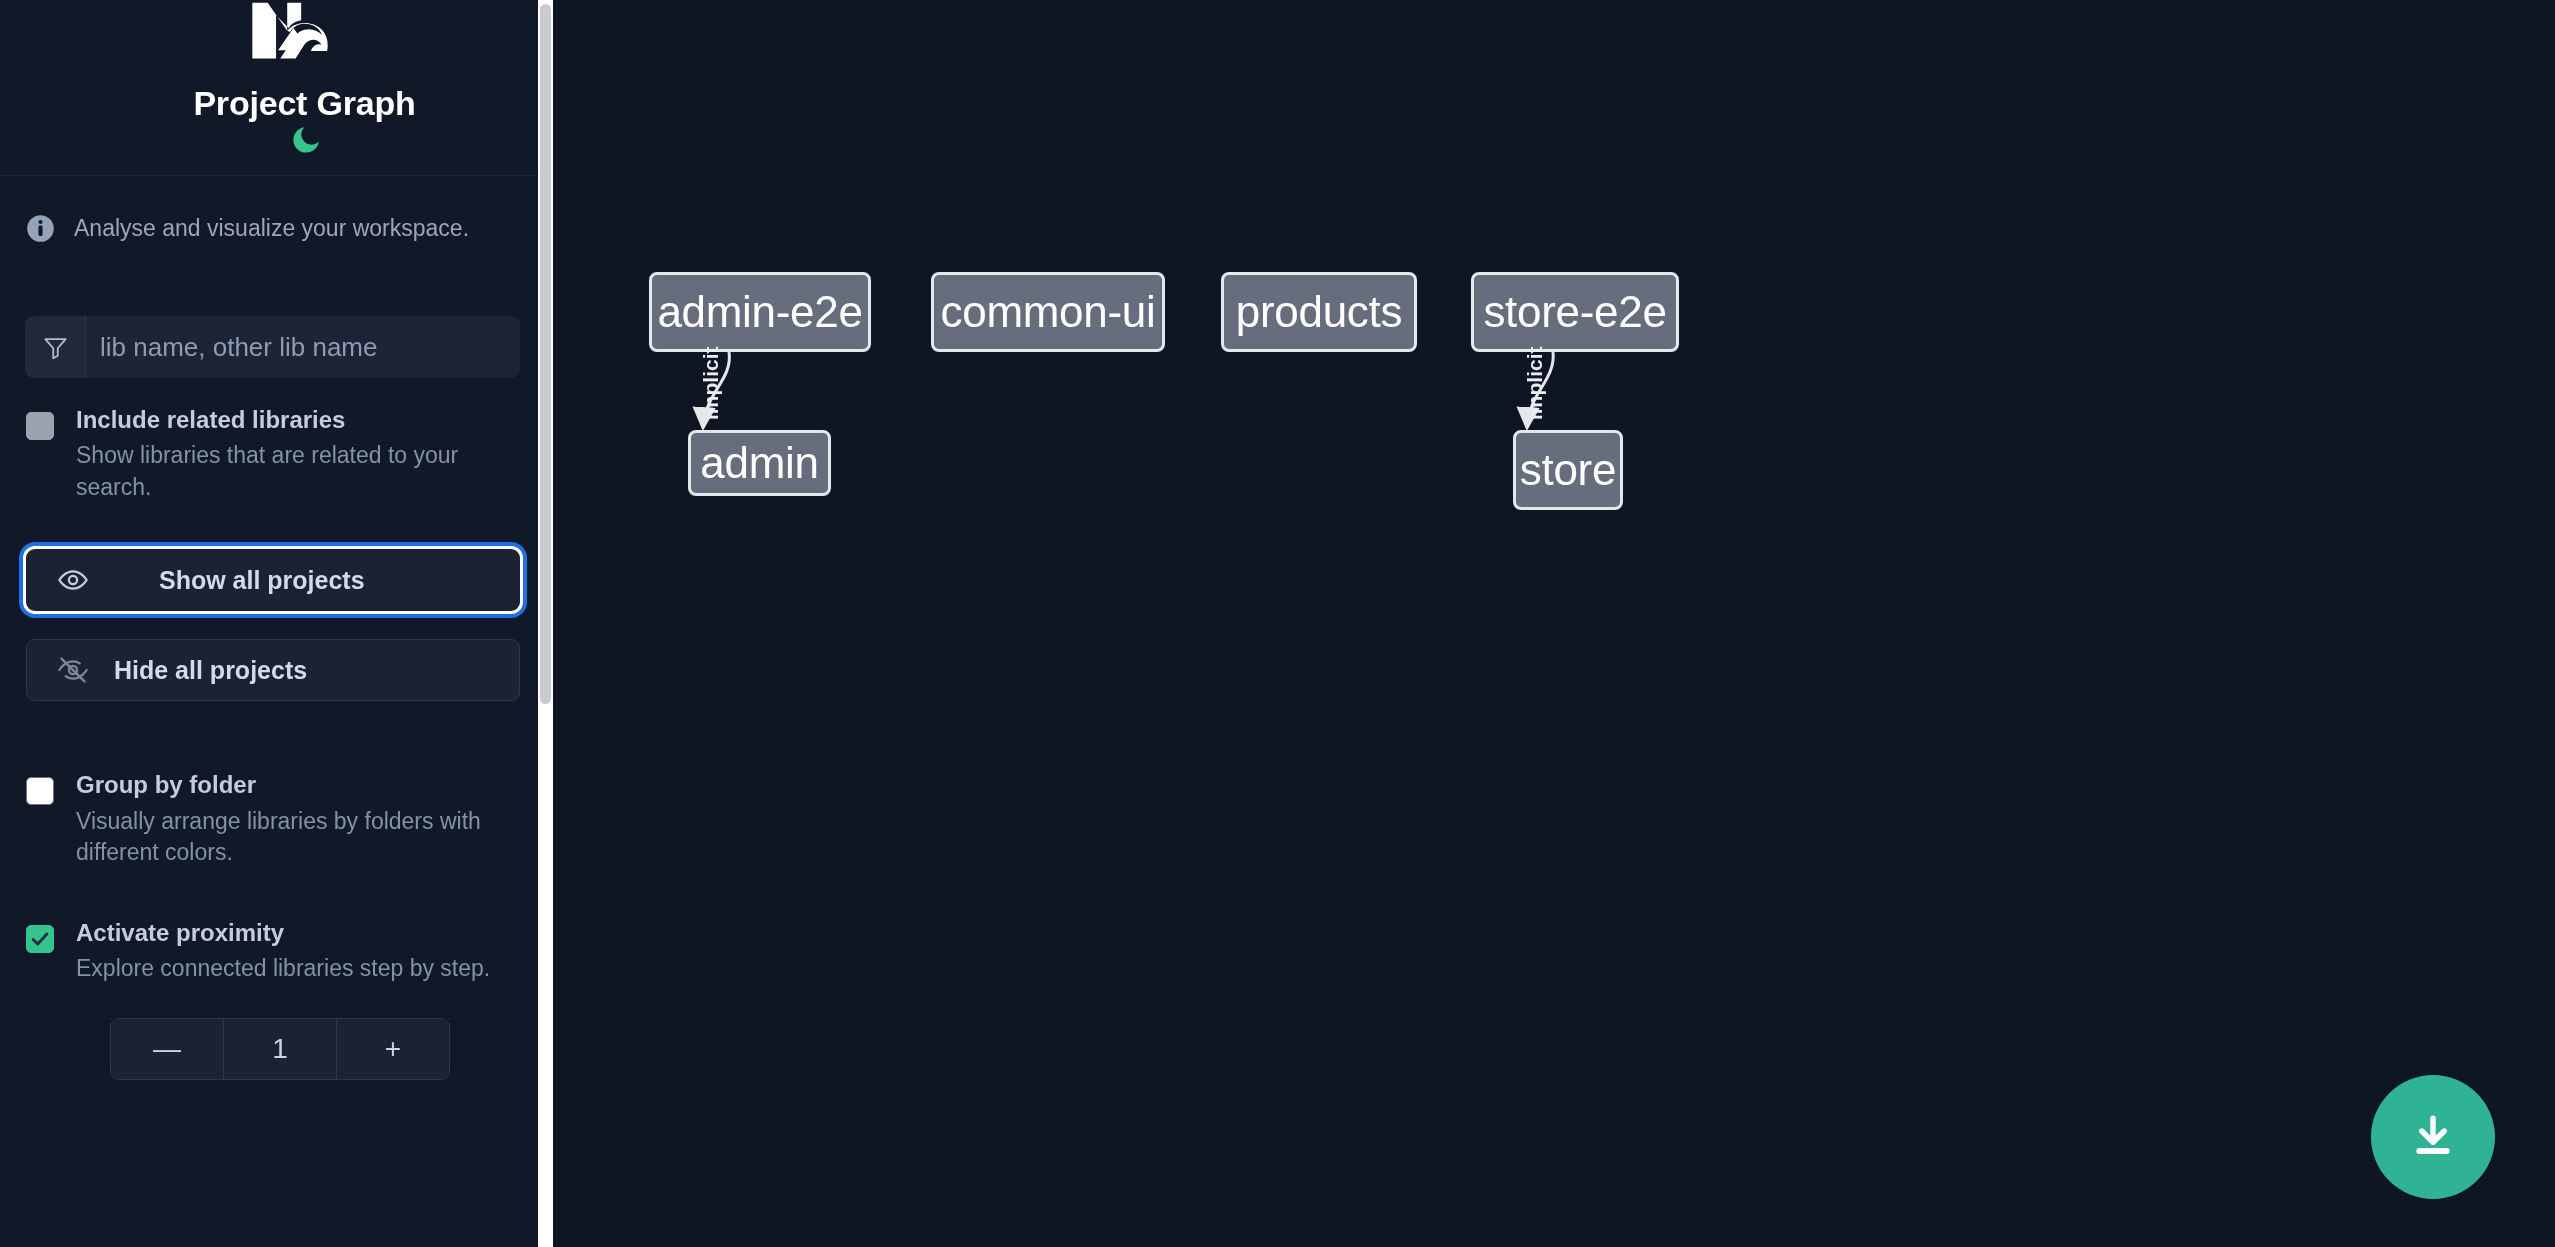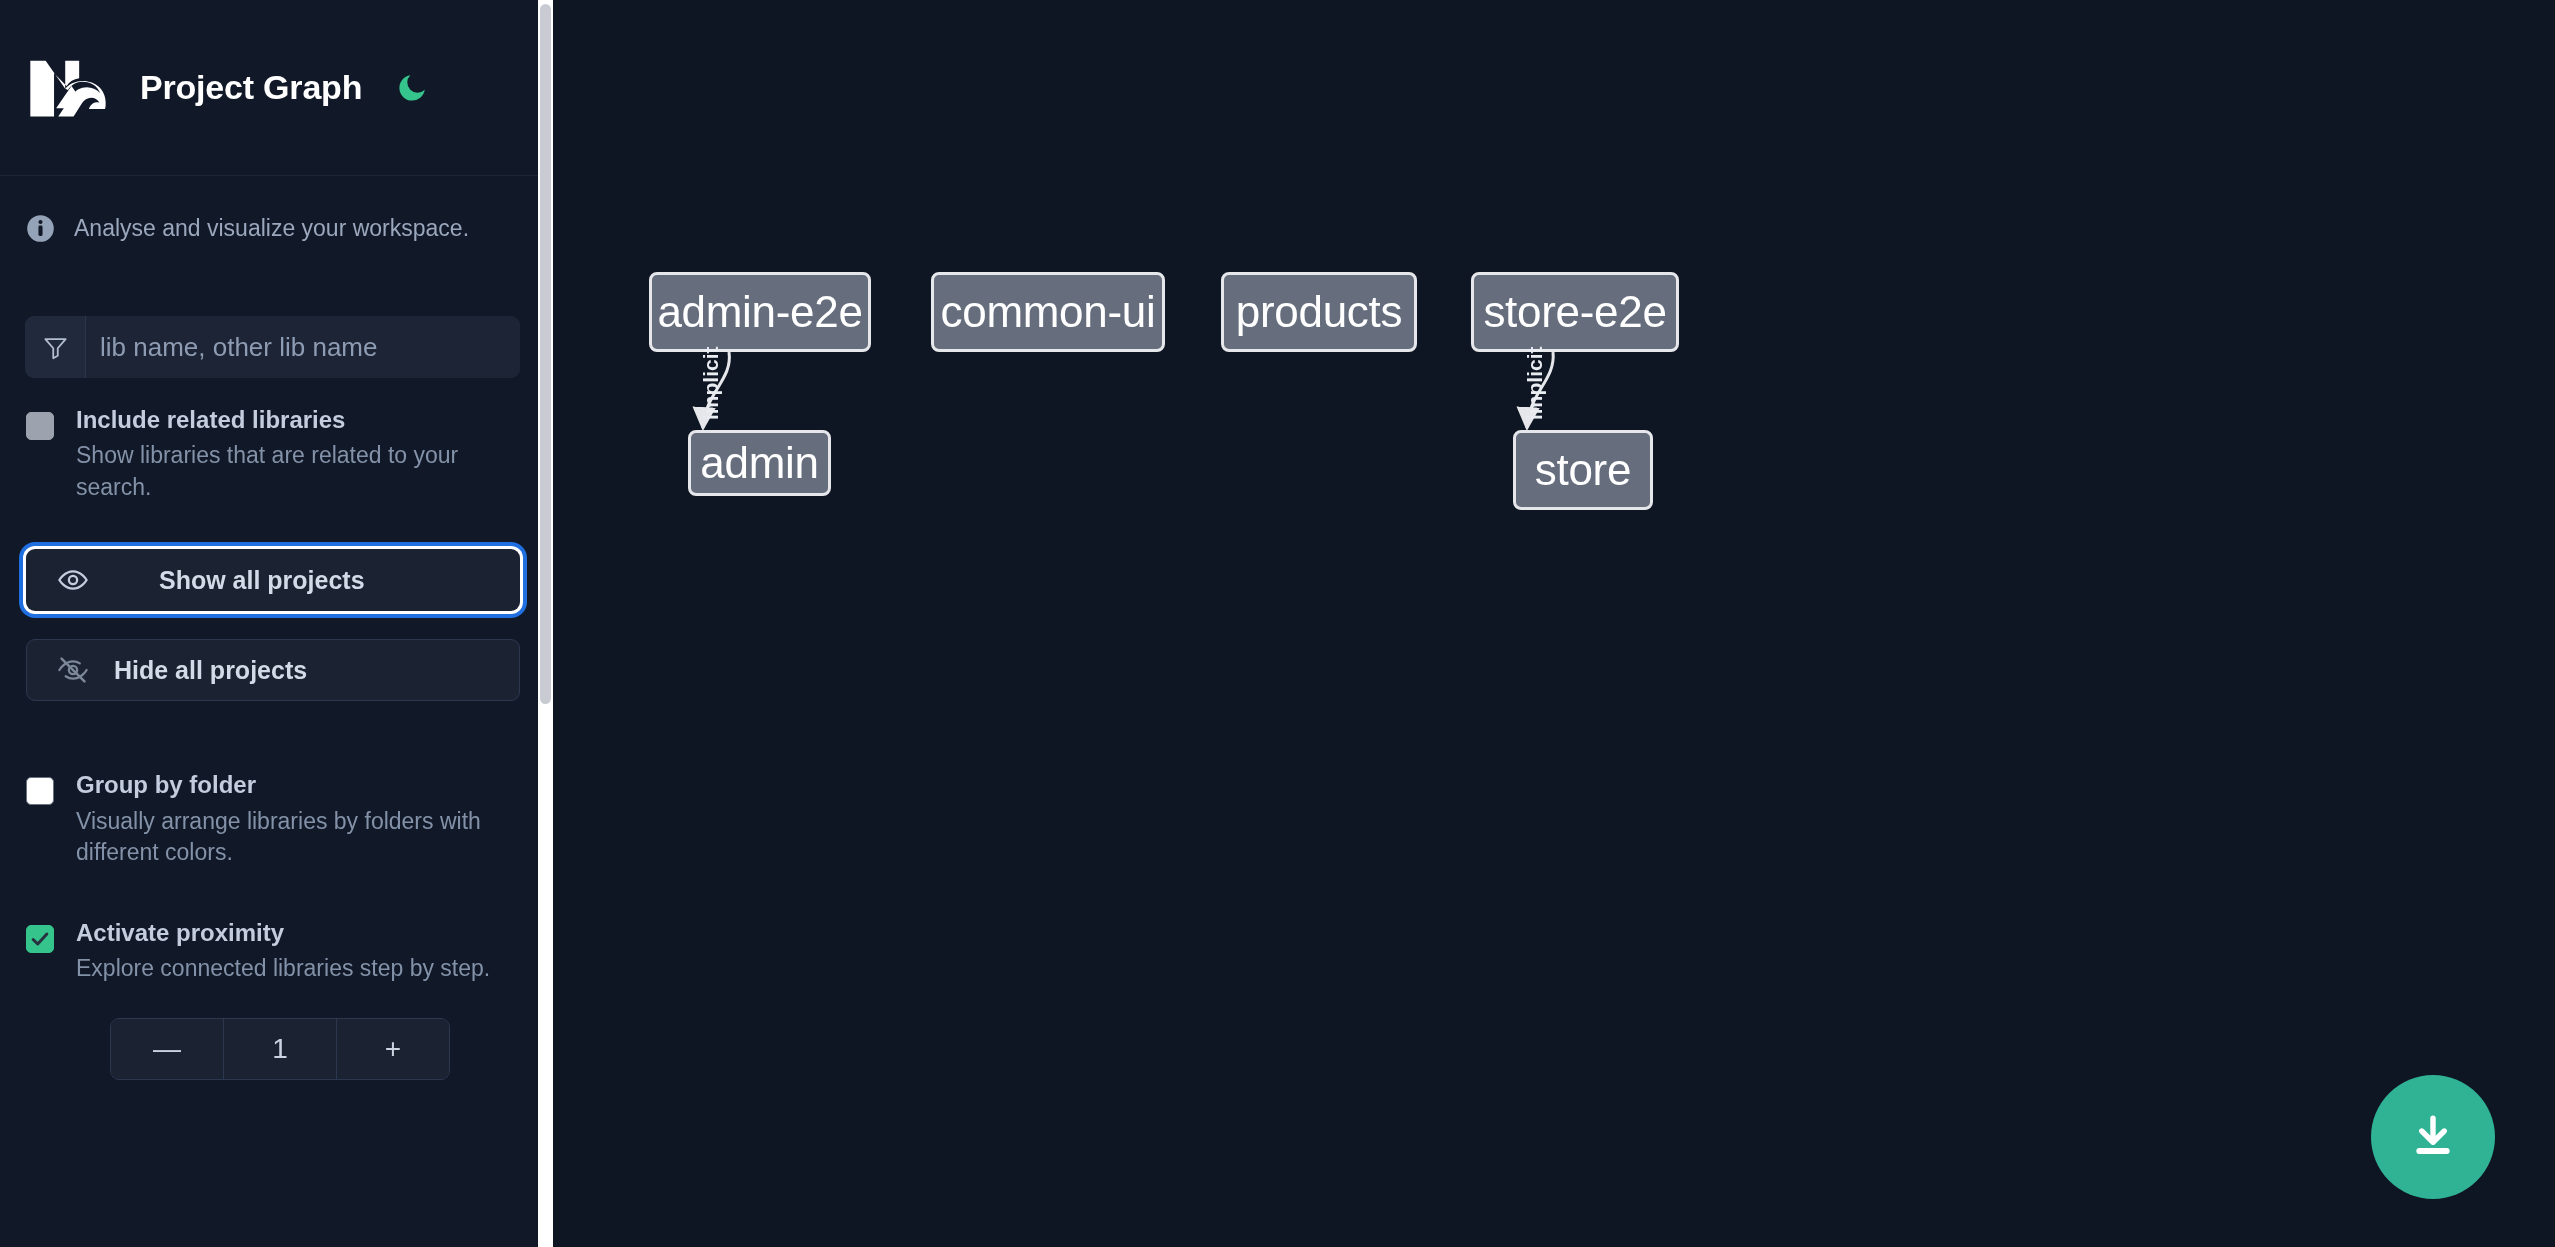--- a/index.html
+++ b/index.html
@@ -19,20 +19,21 @@
     flex: 0 0 553px;
     overflow: hidden;
   }
   .sidebar-scroll { width: 553px; height: 1247px; position: relative; }
 
   .brand-row {
     height: 176px;
     display: flex; align-items: center;
     padding-left: 26px;
     border-bottom: 1px solid #1e2636;
+    flex-direction: column;
   }
   .nx-logo { width: 84px; height: 60px; flex: 0 0 84px; }
   .brand-title {
     font-size: 34px; font-weight: 700; color: #ffffff;
     margin-left: 30px; letter-spacing: -0.2px;
   }
   .moon-icon { margin-left: 33px; width: 34px; height: 34px; display:block; }
 
   .subtitle-row {
     display: flex; align-items: center;
@@ -289,21 +290,21 @@
       </defs>
       <path d="M 176 352 C 180 380 152 392 150 428" fill="none" stroke="#e5e7eb" stroke-width="3" marker-end="url(#arrow)"></path>
       <path d="M 1000 352 C 1003 380 976 392 974 428" fill="none" stroke="#e5e7eb" stroke-width="3" marker-end="url(#arrow)"></path>
     </svg>
 
     <div class="node" style="left:96px;  top:272px;  width:222px; height:80px;">admin-e2e</div>
     <div class="node" style="left:378px; top:272px; width:234px; height:80px;">common-ui</div>
     <div class="node" style="left:668px; top:272px; width:196px; height:80px;">products</div>
     <div class="node" style="left:918px; top:272px; width:208px; height:80px;">store-e2e</div>
     <div class="node" style="left:135px; top:430px; width:143px; height:66px;">admin</div>
-    <div class="node" style="left:960px; top:430px; width:140px; height:80px;">store</div>
+    <div class="node" style="left:960px; top:430px; width:110px; height:80px;">store</div>
 
     <div class="edge-label" style="left:128px; top:378px; width:60px; text-align:center;">implicit</div>
     <div class="edge-label" style="left:952px; top:378px; width:60px; text-align:center;">implicit</div>
 
     <button class="fab">
       <span>
         <svg viewBox="0 0 24 24" aria-hidden="true">
           <path d="M12 3.5v11" stroke="#ffffff" stroke-width="2.6" stroke-linecap="round" fill="none"></path>
           <path d="M6.6 9.6L12 15l5.4-5.4" stroke="#ffffff" stroke-width="2.6" stroke-linecap="round" stroke-linejoin="round" fill="none"></path>
           <path d="M5.4 19.2h13.2" stroke="#ffffff" stroke-width="2.8" stroke-linecap="round" fill="none"></path>

